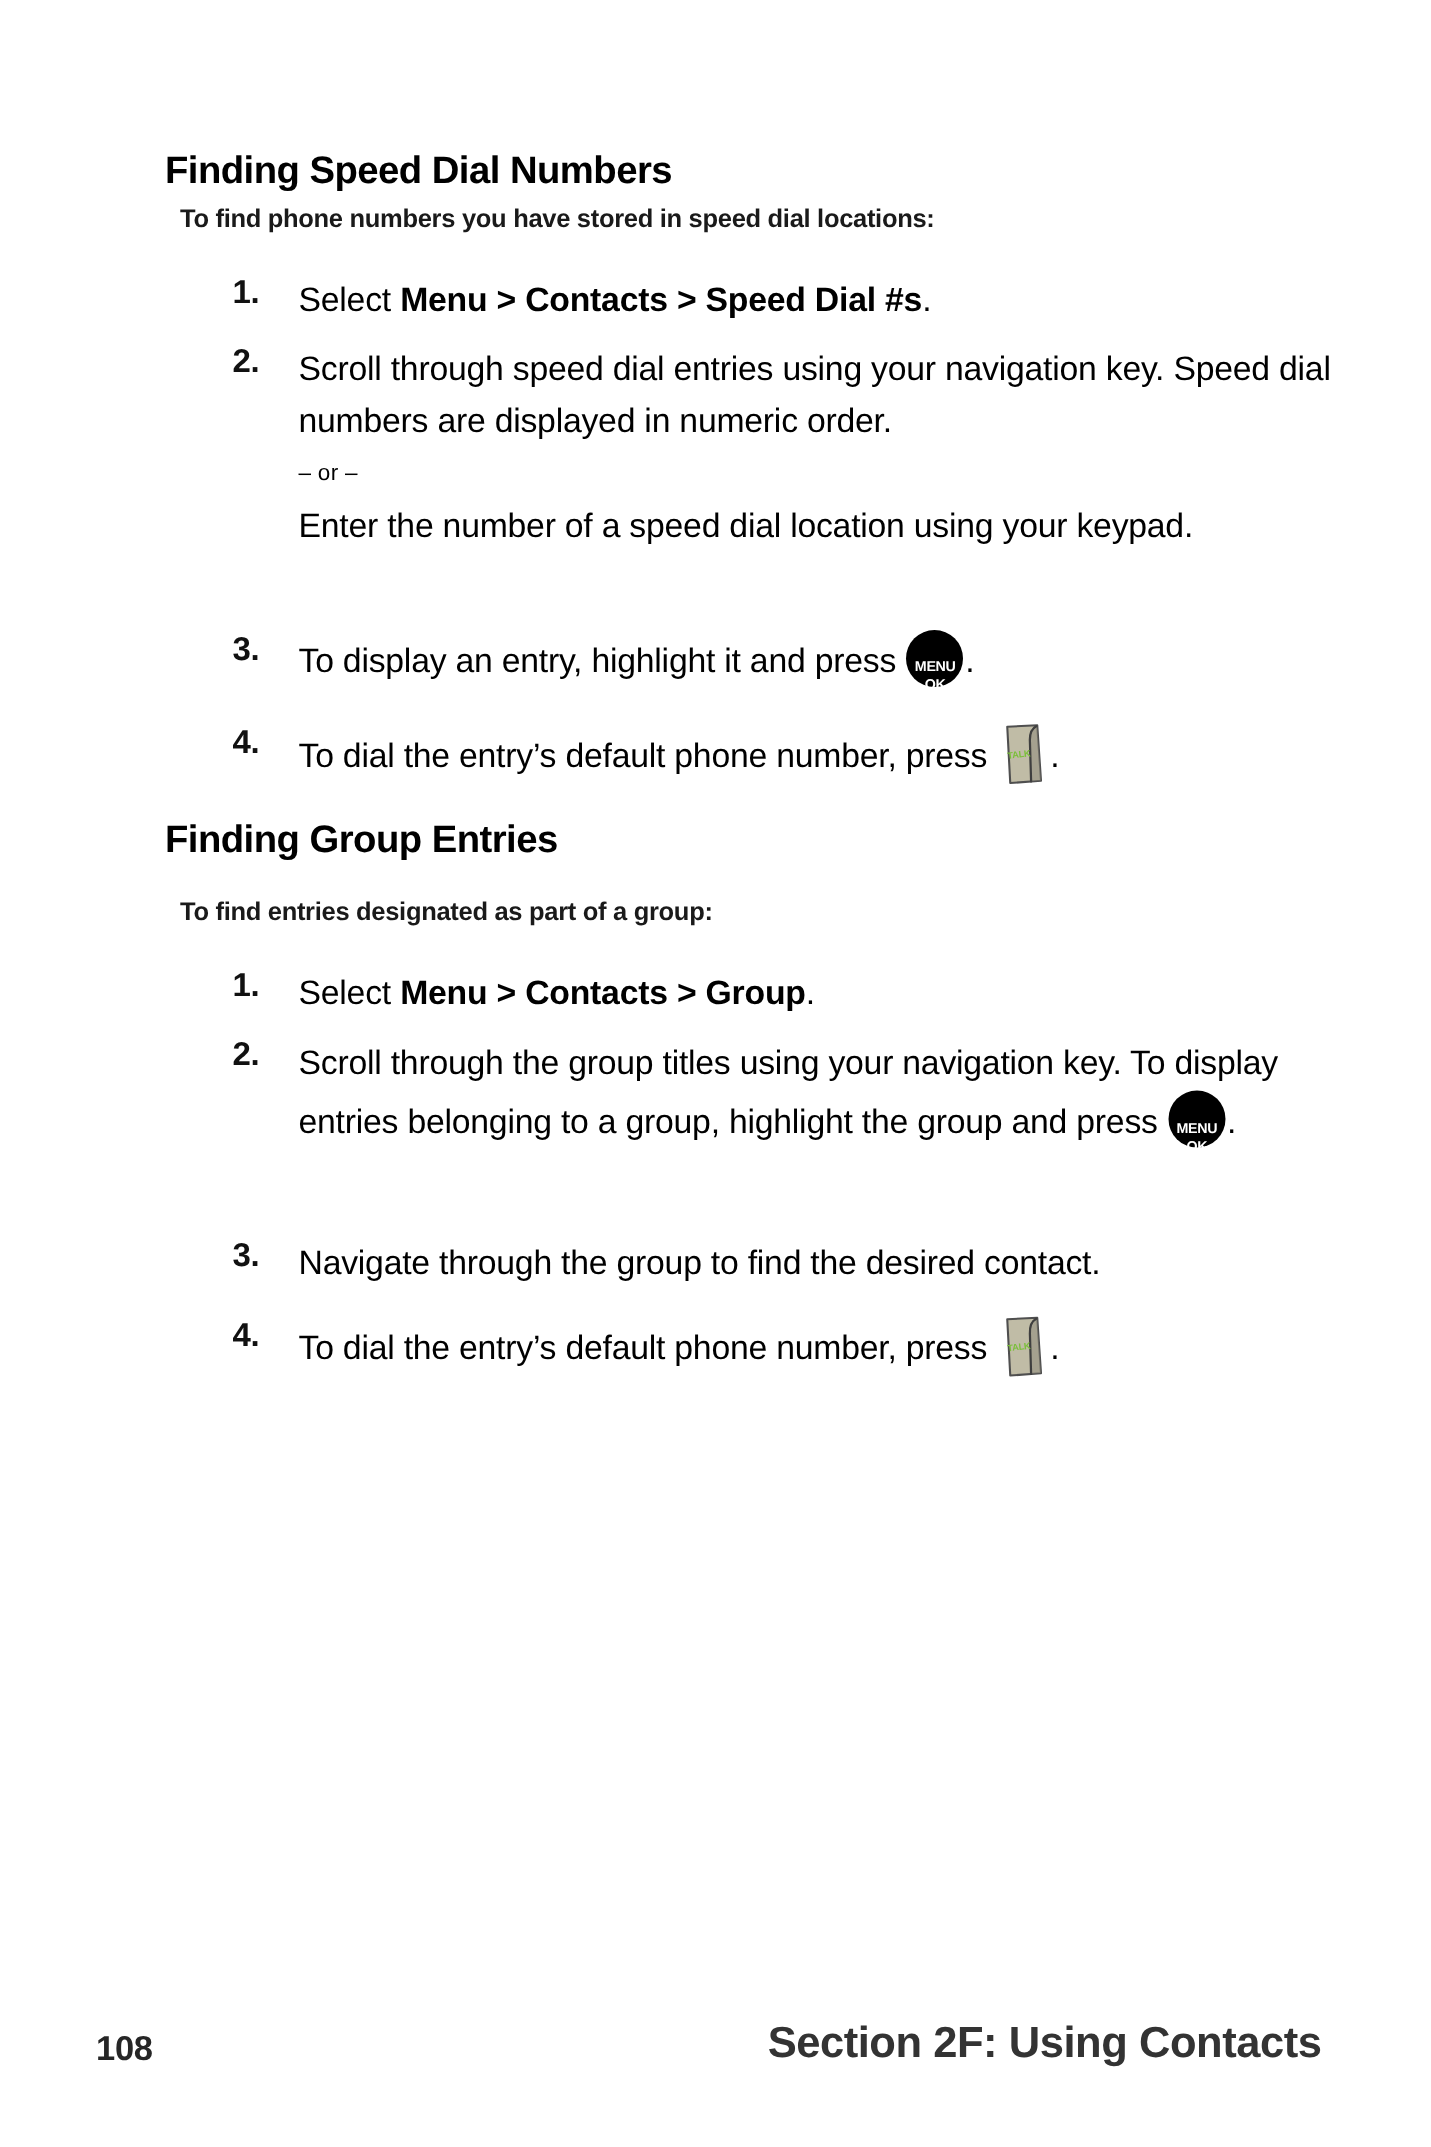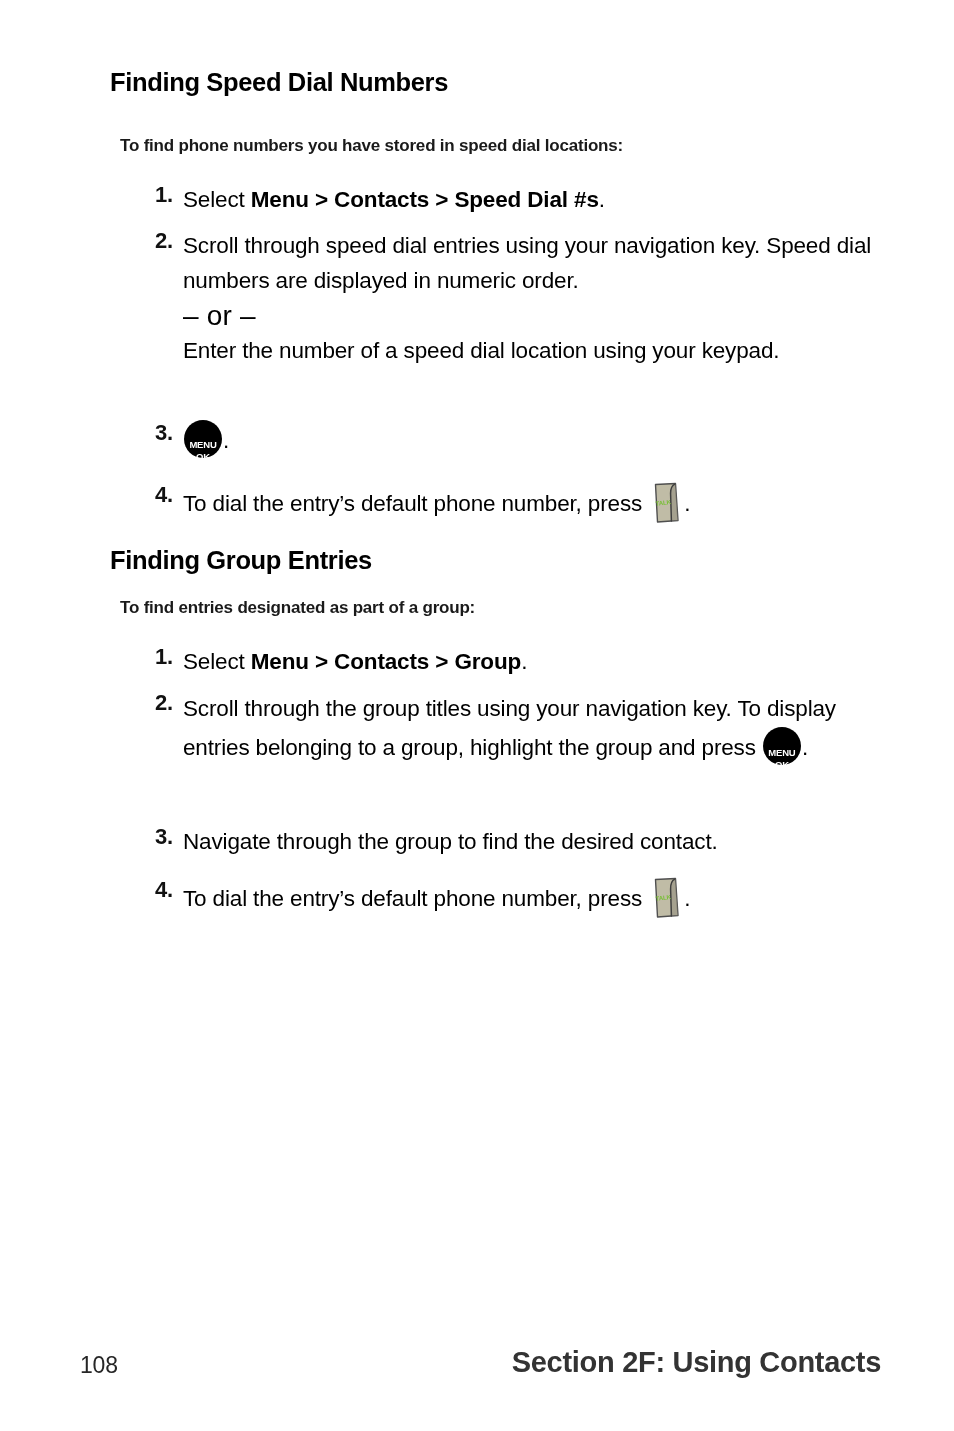--- a/index.html
+++ b/index.html
@@ -56,30 +56,30 @@
     left: 0;
     top: 0;
     width: 34px;
     text-align: right;
     font-size: 22px;
     font-weight: bold;
     color: #111111;
     letter-spacing: -0.2px;
   }
   .step-body {
-    margin-left: 44px;
+    margin-left: 60px;
     font-size: 22.5px;
     line-height: 35px;
     color: #000000;
     letter-spacing: -0.15px;
   }
   .step-body .b { font-weight: bold; }
   .step-body .chev { font-weight: bold; }
   .alt-sep {
-    font-size: 28px;
+    font-size: 15px;
     letter-spacing: 0.2px;
   }
 
   
   .key-menuok {
     display: inline-block;
     vertical-align: -10px;
     width: 38px;
     height: 38px;
     border-radius: 50%;
@@ -108,44 +108,44 @@
     width: 30px;
     height: 42px;
     position: relative;
     margin: 0 3px;
   }
   .key-talk svg { display: block; }
 
   
   .footer-page {
     position: absolute;
-    left: 80px;
+    left: 64px;
     bottom: 52px;
     font-size: 23px;
-    font-weight: normal;
+    font-weight: bold;
     color: #262626;
     letter-spacing: -0.2px;
   }
   .footer-section {
     position: absolute;
     right: 73px;
     bottom: 52px;
     font-size: 29px;
     font-weight: bold;
     color: #333333;
     letter-spacing: -0.3px;
     white-space: nowrap;
   }
 </style>
 </head>
 <body>
 
 <div class="page">
 
-  <div class="section-heading" style="top:68px;">Finding Speed Dial Numbers</div>
+  <div class="section-heading" style="top:100px;">Finding Speed Dial Numbers</div>
 
   <div class="lead-in" style="top:136px;">To find phone numbers you have stored in speed dial locations:</div>
 
   <div class="step" style="top:182px;">
     <div class="step-num">1.</div>
     <div class="step-body">
       <span>Select </span><span class="b">Menu</span><span class="chev"> &gt; </span><span class="b">Contacts</span><span class="chev"> &gt; </span><span class="b">Speed Dial #s</span><span>.</span>
     </div>
   </div>
 
@@ -154,21 +154,21 @@
     <div class="step-body">
       <span style="display:block;width:690px;">Scroll through speed dial entries using your navigation key. Speed dial numbers are displayed in numeric order.</span>
       <span class="alt-sep" style="display:block;">– or –</span>
       <span style="display:block;width:660px;">Enter the number of a speed dial location using your keypad.</span>
     </div>
   </div>
 
   <div class="step" style="top:420px;">
     <div class="step-num">3.</div>
     <div class="step-body">
-      <span class="key-menuok"><span class="l1">MENU</span><span class="l2">OK</span></span><span>.</span>
+      <span>To display an entry, highlight it and press </span><span class="key-menuok"><span class="l1">MENU</span><span class="l2">OK</span></span><span>.</span>
     </div>
   </div>
 
   <div class="step" style="top:482px;">
     <div class="step-num">4.</div>
     <div class="step-body">
       <span>To dial the entry’s default phone number, press </span><span class="key-talk"><svg width="30" height="42" viewBox="0 0 30 42" xmlns="http://www.w3.org/2000/svg">
             <path d="M4.5 2.5 L24.5 1.5 L27 38.5 L6.5 40 Z" fill="#c0bca6" stroke="#4f4f4f" stroke-width="1.4" stroke-linejoin="round"></path>
             <path d="M24.0 2.0 C20.5 3.6 19.6 7.0 19.8 12.0 L20.6 38.8 L26.9 38.4 L24.4 1.8 Z" fill="#8e8b7c" opacity="0.55"></path>
             <path d="M23.8 2.2 C20.3 4.0 19.4 7.4 19.6 12.2 L20.4 39.0" fill="none" stroke="#3f3f3f" stroke-width="1.5" stroke-linecap="round"></path>

